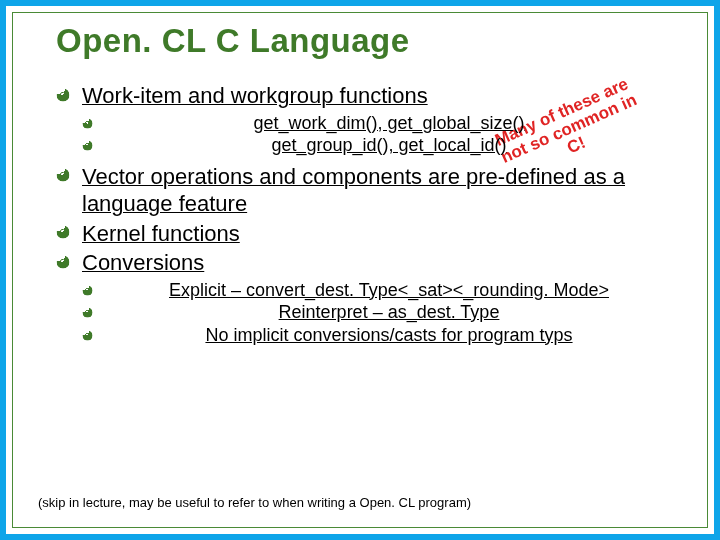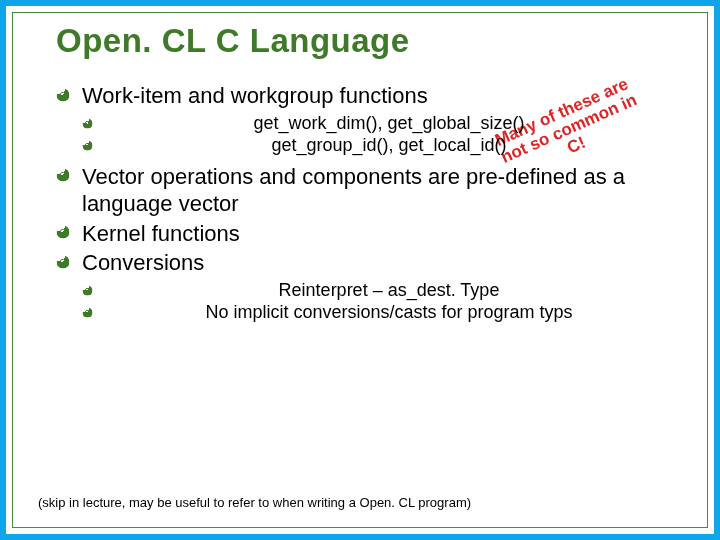--- a/index.html
+++ b/index.html
@@ -45,20 +45,21 @@
   ul.top {
     margin: 0;
     padding: 0;
     list-style: none;
   }
   ul.top > li {
     position: relative;
     padding-left: 26px;
     margin-bottom: 2px;
     color: #000;
+    text-decoration: underline;
   }
   ul.top > li > .lbl {
     font-size: 22px;
     line-height: 1.25;
   }
   ul.sub {
     margin: 2px 0 6px 0;
     padding: 0;
     list-style: none;
   }
@@ -129,30 +130,31 @@
 
       <li class="swirl">
         <span class="lbl">Work-item and workgroup functions</span>
         <ul class="sub">
           <li class="swirl">get_work_dim(), get_global_size()</li>
           <li class="swirl">get_group_id(), get_local_id()</li>
         </ul>
       </li>
 
       <li class="swirl">
-        <span class="lbl">Vector operations and components are pre-defined as a language vector</span>
+        <span class="lbl">Vector operations and components are pre-defined as a language feature</span>
       </li>
 
       <li class="swirl">
         <span class="lbl">Kernel functions</span>
       </li>
 
       <li class="swirl">
         <span class="lbl">Conversions</span>
         <ul class="sub">
+          <li class="swirl">Explicit – convert_dest. Type&lt;_sat&gt;&lt;_rounding. Mode&gt;</li>
           <li class="swirl">Reinterpret – as_dest. Type</li>
           <li class="swirl">No implicit conversions/casts for program typs</li>
         </ul>
       </li>
 
     </ul>
 
   </div>
 
   <div class="footer-note">(skip in lecture, may be useful to refer to when writing a Open. CL program)</div>

